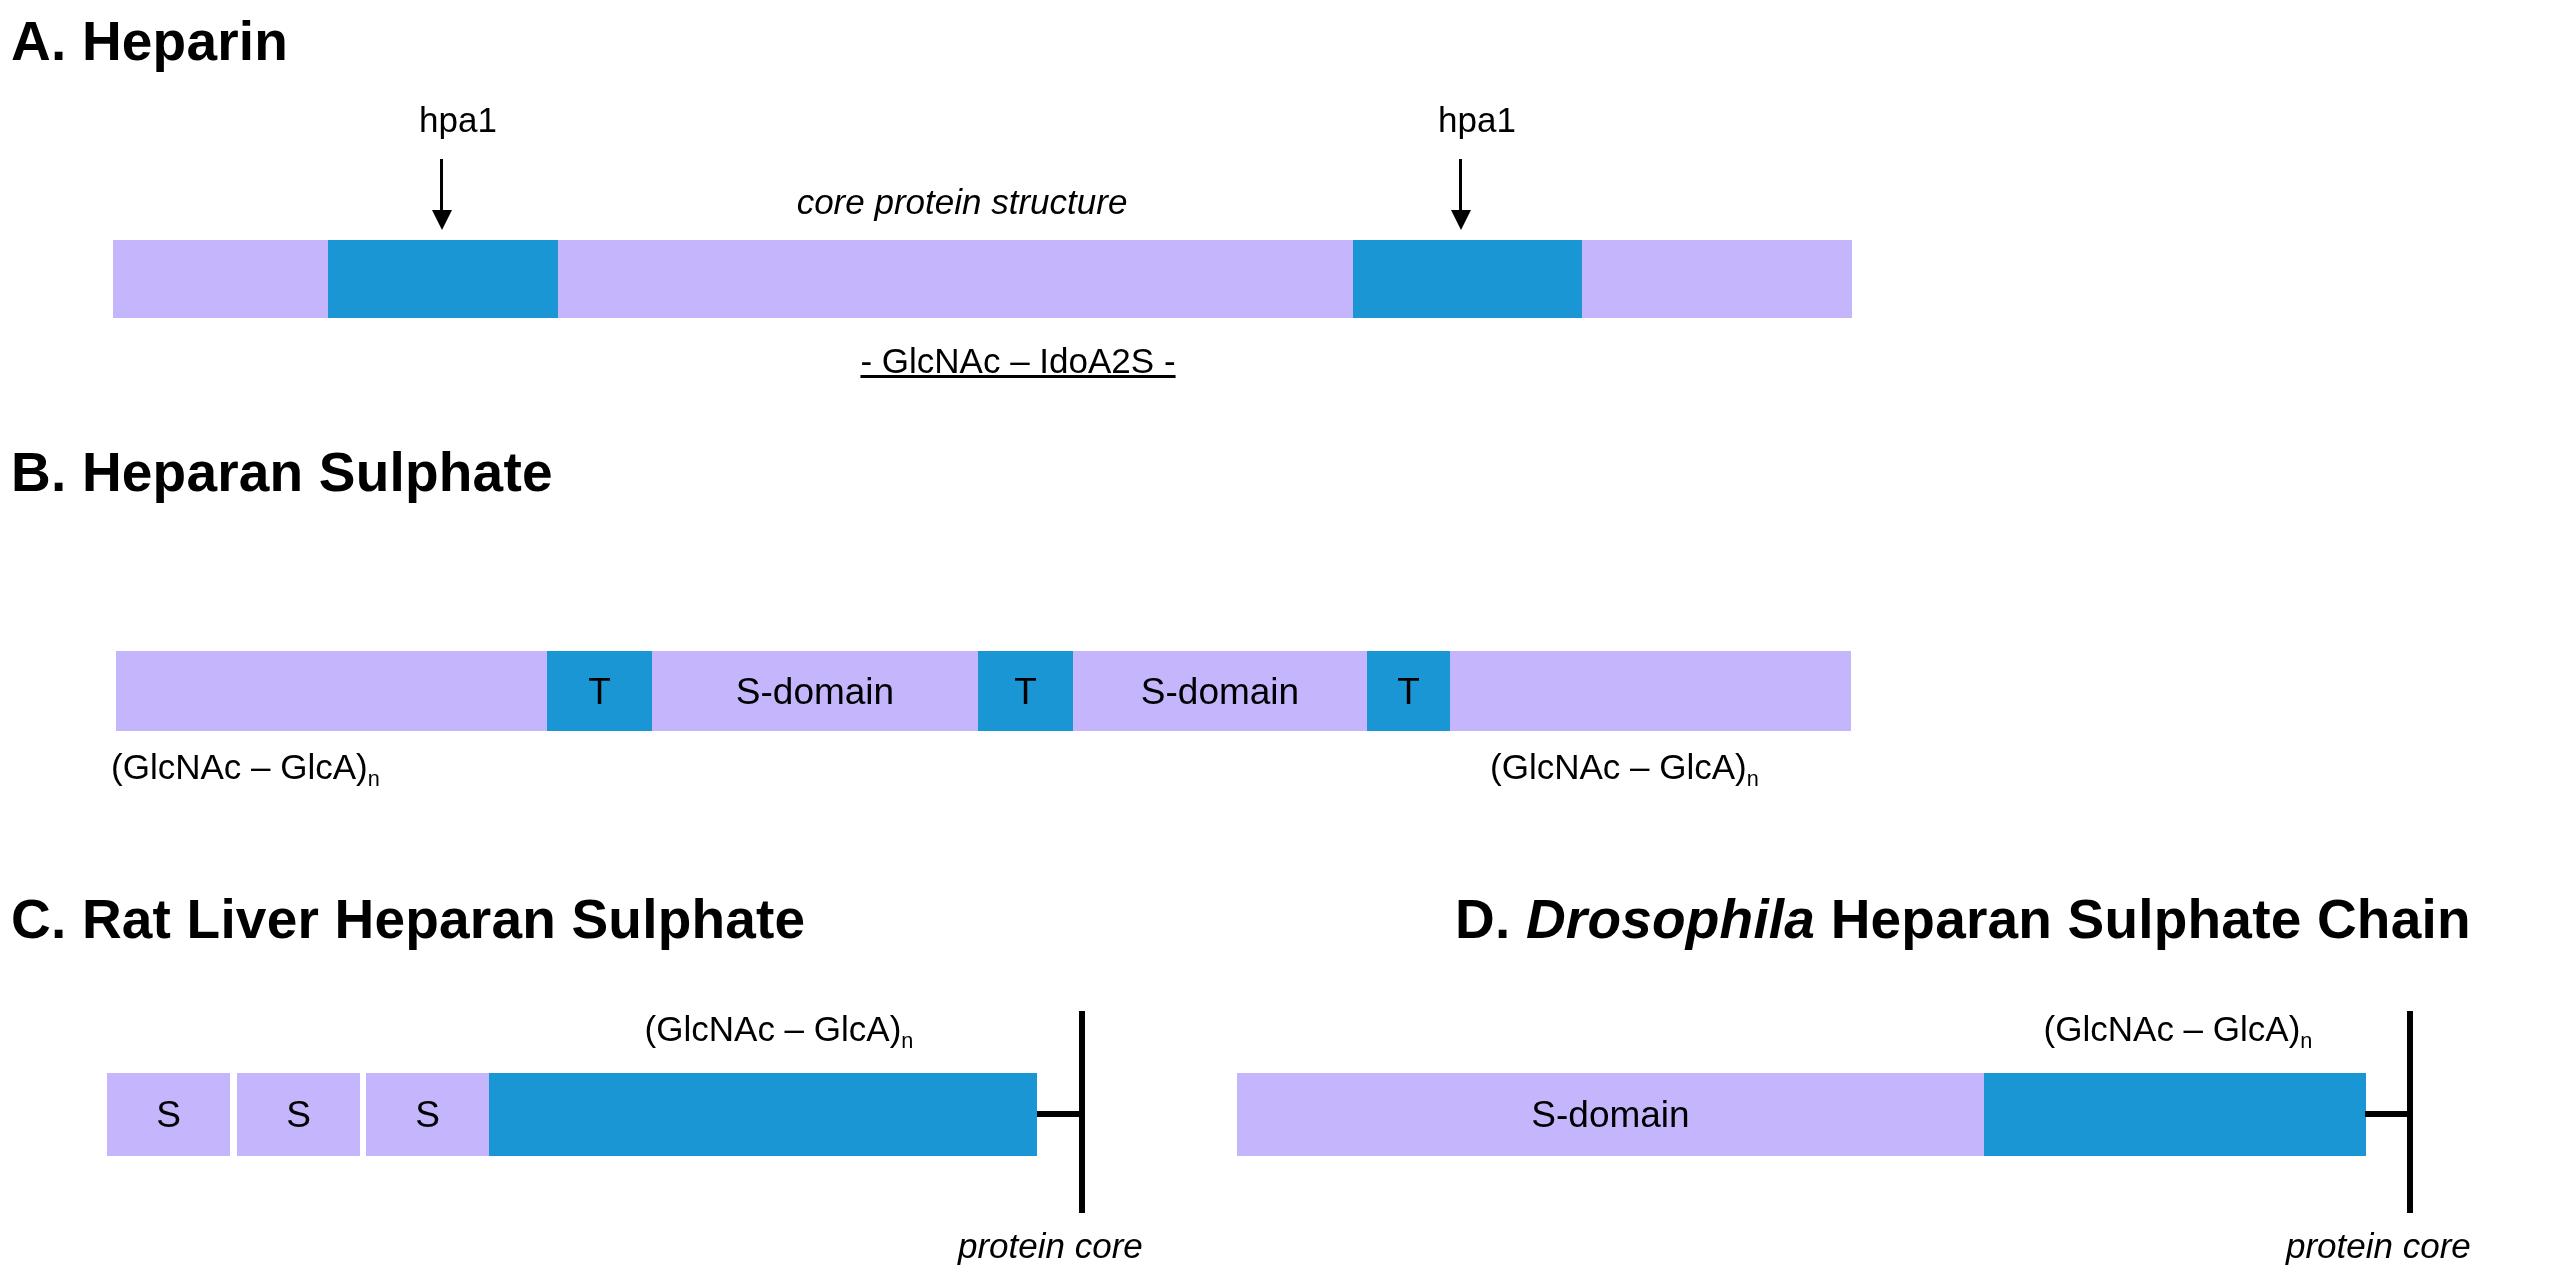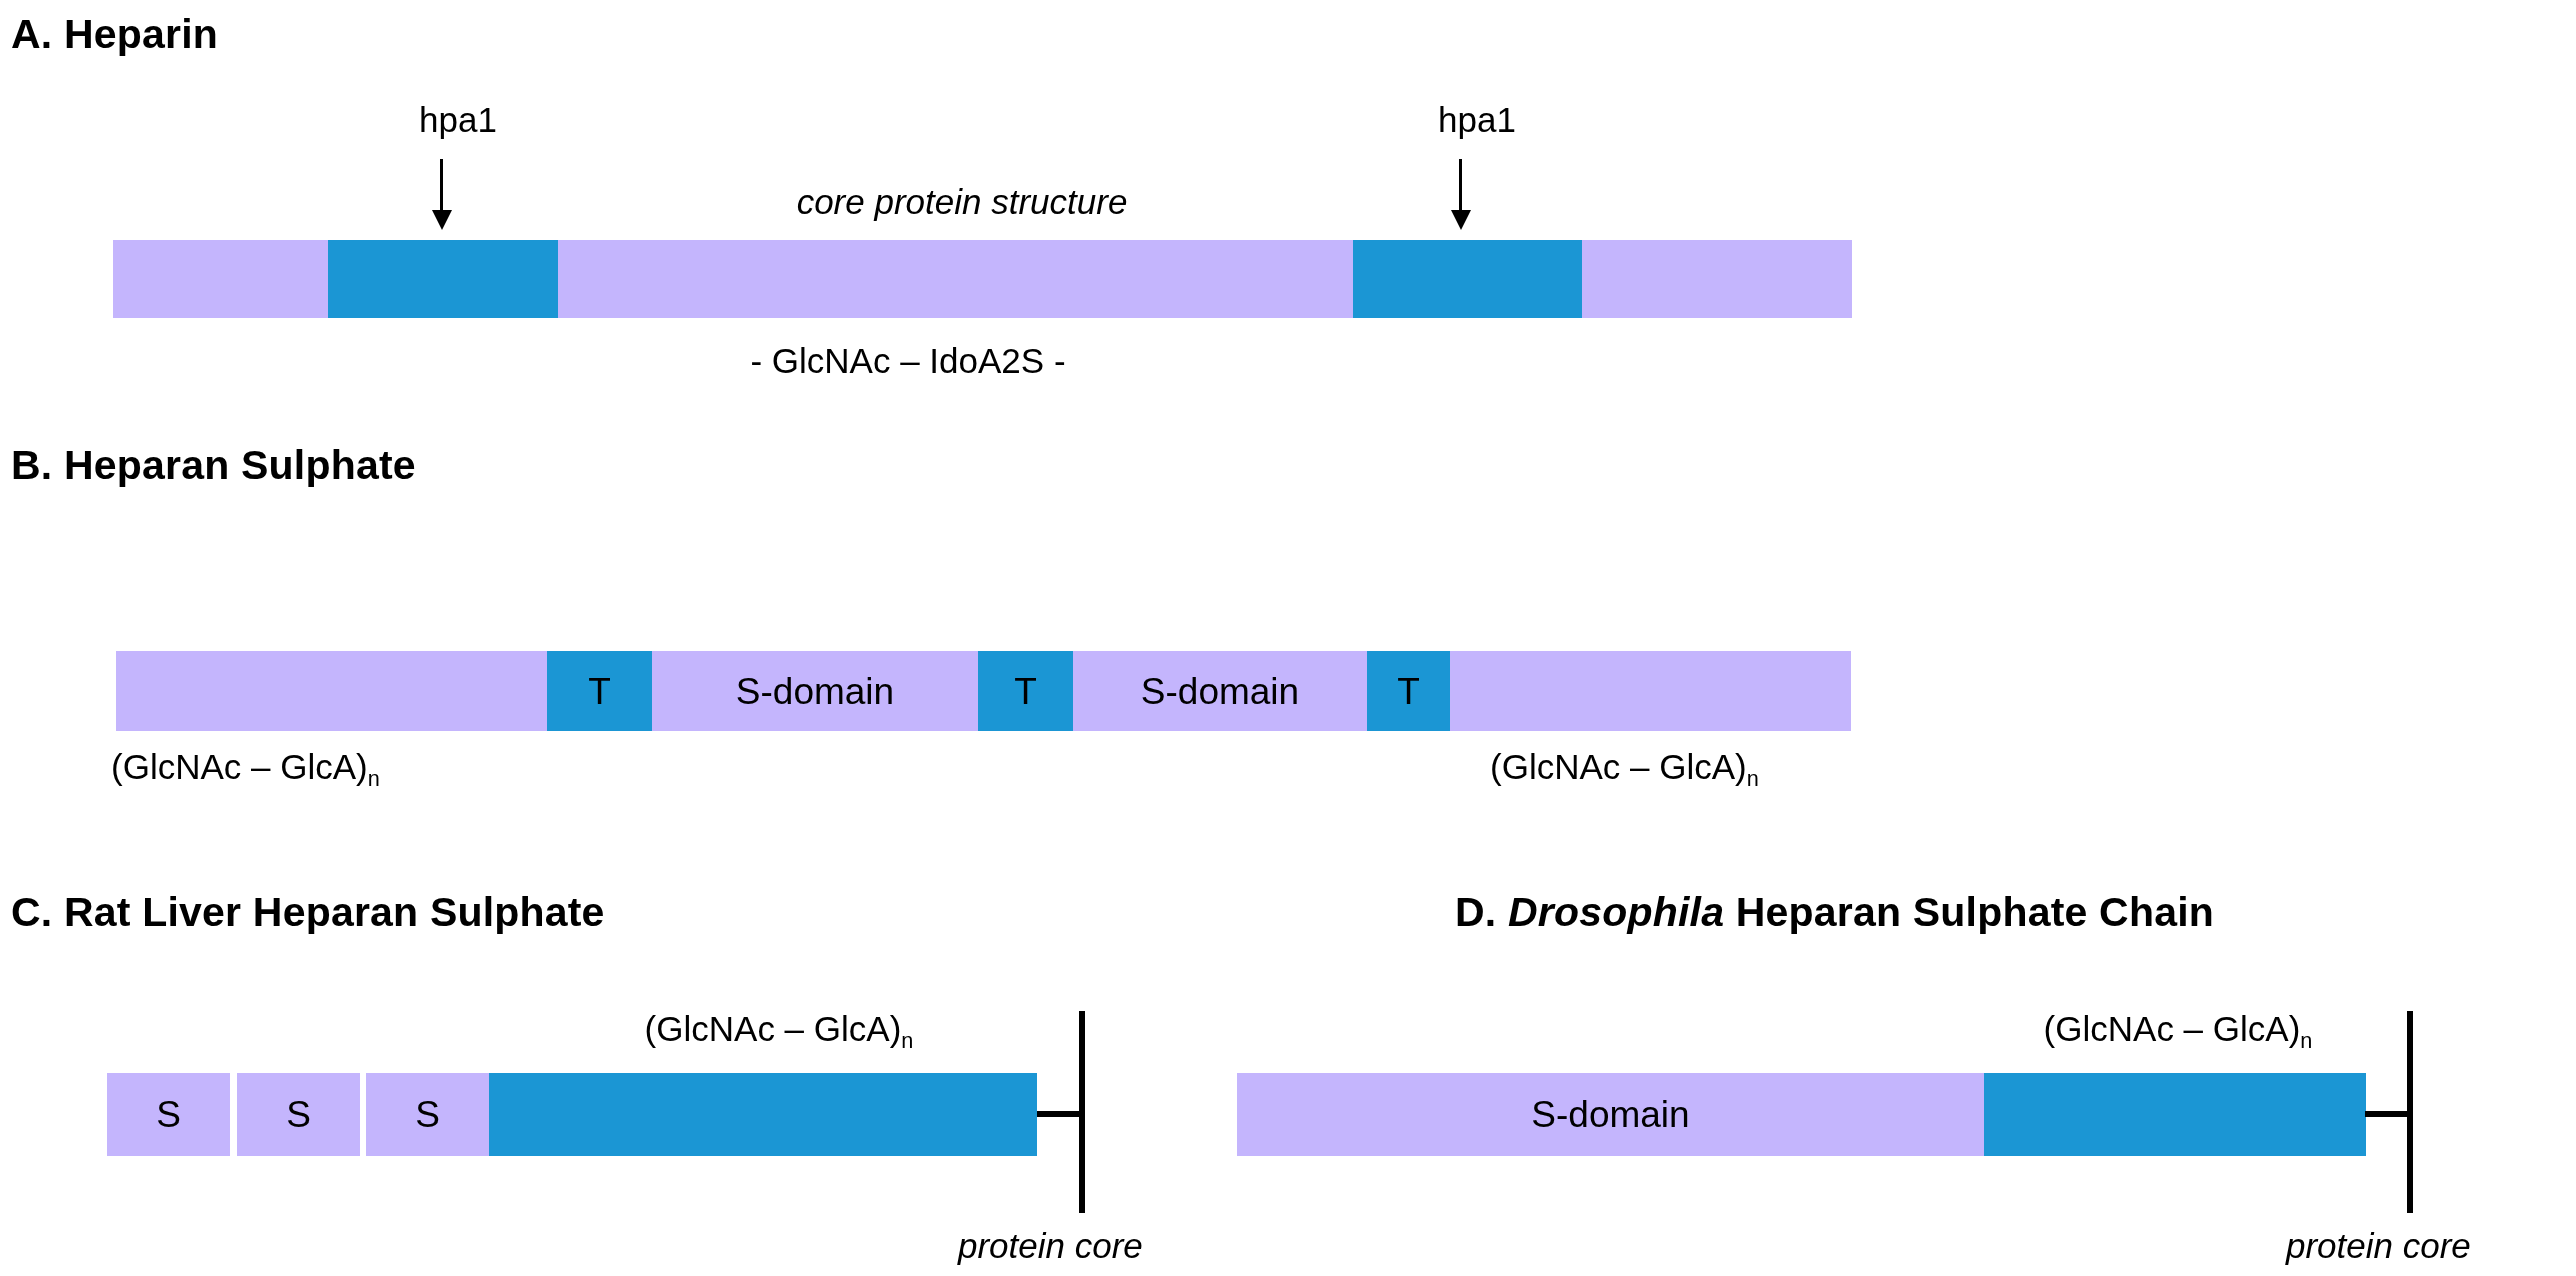--- a/index.html
+++ b/index.html
@@ -15,21 +15,21 @@
     position: relative;
     width: 2576px;
     height: 1276px;
     background: #ffffff;
     overflow: hidden;
   }
   .abs { position: absolute; }
 
   
   .panel-title {
-    font-size: 41px;
+    font-size: 55px;
     font-weight: bold;
     letter-spacing: 0.2px;
     white-space: nowrap;
     line-height: 1;
   }
   .panel-title .ital { font-style: italic; }
 
   
   .bar {
     background: #c4b5fd;
@@ -116,21 +116,21 @@
   <div class="abs annot italic center-x" style="left:946px; top:184px;">core protein structure</div>
 
   <div class="abs" style="left:113px; top:240px; width:1739px; height:78px;">
     <div class="abs bar" style="left:0px;    top:0; width:215px; height:78px;"></div>
     <div class="abs blue" style="left:215px;  top:0; width:230px; height:78px;"></div>
     <div class="abs bar" style="left:445px;  top:0; width:795px; height:78px;"></div>
     <div class="abs blue" style="left:1240px; top:0; width:229px; height:78px;"></div>
     <div class="abs bar" style="left:1469px; top:0; width:270px; height:78px;"></div>
   </div>
 
-  <div class="abs annot center-x" style="left:892px; top:343px;">- GlcNAc – IdoA2S -</div>
+  <div class="abs annot center-x" style="left:1002px; top:343px;text-decoration:underline;">- GlcNAc – IdoA2S -</div>
 
   <div class="abs panel-title" style="left:11px; top:445px;">B. Heparan Sulphate</div>
 
   <div class="abs" style="left:116px; top:651px; width:1736px; height:80px;">
     <div class="abs bar" style="left:0px;    top:0; width:431px; height:80px;"></div>
 
     <div class="abs blue" style="left:431px;  top:0; width:105px; height:80px;">
       <span class="seg-label t-label">T</span>
     </div>
 

